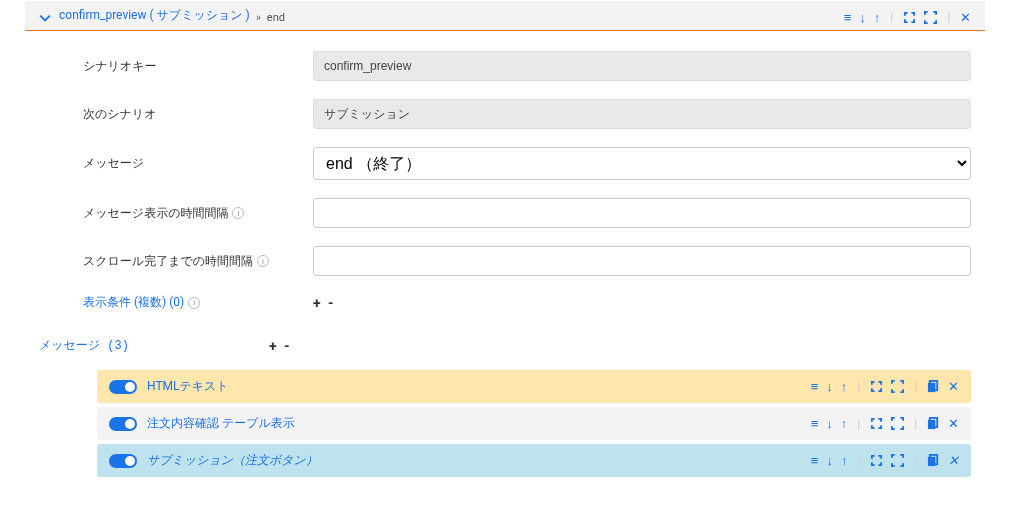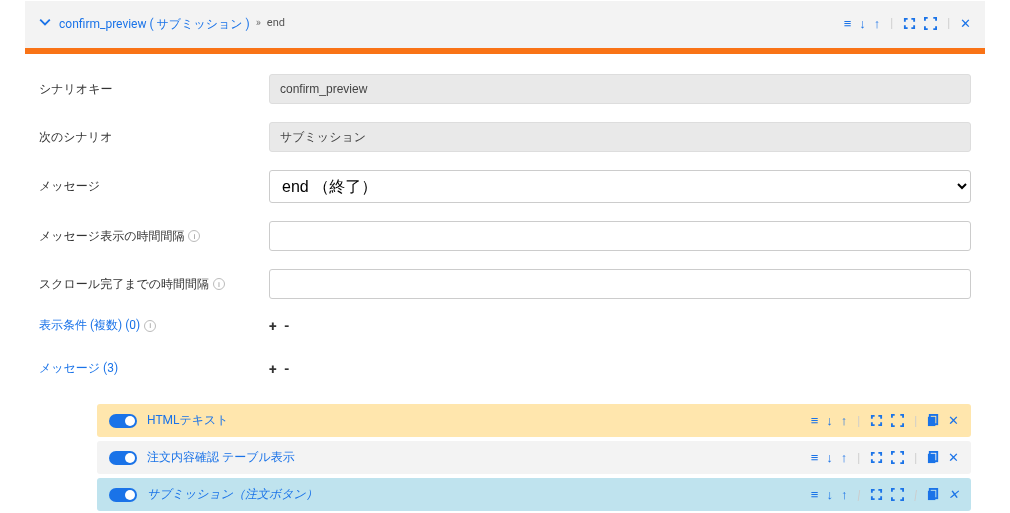--- a/index.html
+++ b/index.html
@@ -1,41 +1,41 @@
 <!DOCTYPE html>
 <html><head>
 <meta charset="utf-8">
 <style>
 * { box-sizing: border-box; margin: 0; padding: 0; }
 body { font-family: -apple-system, BlinkMacSystemFont, "Segoe UI", Roboto, sans-serif; font-size: 12px; background: #fff; color: #333; }
 .panel { margin: 1px 25px 10px 25px; background: #fff; }
-.panel-header { display: flex; align-items: flex-start; padding: 15px 14px; background: #f3f3f3; border-bottom: 6px solid #f97316; }
+.panel-header { display: flex; align-items: flex-end; padding: 6px 14px; background: #f3f3f3; border-bottom: 1px solid #f97316; }
 .chev { width: 12px; height: 12px; color: #1a73e8; display: inline-flex; align-items: center; justify-content: center; cursor: pointer; margin-right: 8px; font-size: 10px; }
 .hdr-link { color: #1a73e8; font-size: 12px; cursor: pointer; }
 .hdr-paren { color: #1a73e8; }
 .hdr-sep { color: #777; margin: 0 6px; font-size: 11px; }
 .hdr-next { color: #555; font-size: 11px; }
 .spacer { flex: 1; }
 .tool-group { display: flex; align-items: center; gap: 8px; color: #1a73e8; }
 .tool-sep { color: #ccc; margin: 0 2px; }
 .tool-icon { cursor: pointer; font-size: 13px; line-height: 1; display: inline-flex; align-items: center; }
 .tool-icon svg { width: 13px; height: 13px; stroke: #1a73e8; fill: none; stroke-width: 2; }
 .panel-body { padding: 20px 14px 40px 14px; }
-.form-row { display: flex; align-items: center; margin-bottom: 18px; }
+.form-row { display: flex; align-items: center; margin-bottom: 18px; margin-left: 44px; }
 .form-label { width: 230px; font-size: 12px; color: #333; display: flex; align-items: center; gap: 4px; }
 .info-icon { width: 12px; height: 12px; color: #999; border: 1px solid #bbb; border-radius: 50%; font-size: 8px; display: inline-flex; align-items: center; justify-content: center; }
 .form-field { flex: 1; }
 .input-ro { width: 100%; padding: 7px 10px; background: #e9e9e9; border: 1px solid #ddd; border-radius: 3px; font-size: 12px; color: #444; }
 .input-txt { width: 100%; padding: 7px 10px; background: #fff; border: 1px solid #ccc; border-radius: 3px; font-size: 12px; }
 .select { width: 100%; padding: 6px 8px; background: #fff; border: 1px solid #ccc; border-radius: 3px; font-size: 16px; }
 .link-label { color: #1a73e8; cursor: pointer; }
 .plusminus { font-size: 14px; color: #333; font-weight: bold; letter-spacing: 2px; cursor: pointer; }
 .section-row { display: flex; align-items: center; margin-top: 26px; }
-.section-row .form-label { width: 230px; }
-.msg-list { margin-top: 27px; padding-left: 58px; }
+.section-row .form-label { width: 230px; font-family: Liberation Mono, monospace; }
+.msg-list { margin-top: 16px; padding-left: 58px; }
 .msg-item { display: flex; align-items: center; padding: 8px 12px; margin-bottom: 4px; border-radius: 3px; }
 .msg-item.selected { background: #ffe6ad; }
 .msg-item.normal { background: #f3f3f3; justify-content: flex-end; }
 .msg-item.active { background: #bfe3ee; font-style: italic; }
 .toggle { width: 28px; height: 14px; background: #1a73e8; border-radius: 7px; position: relative; margin-right: 10px; cursor: pointer; flex-shrink: 0; }
 .toggle::after { content: ''; position: absolute; width: 10px; height: 10px; background: #fff; border-radius: 50%; top: 2px; right: 2px; }
 .msg-title { color: #1a73e8; font-size: 12px; cursor: pointer; }
 .msg-tools { display: flex; align-items: center; gap: 8px; color: #1a73e8; }
 </style>
 </head>

